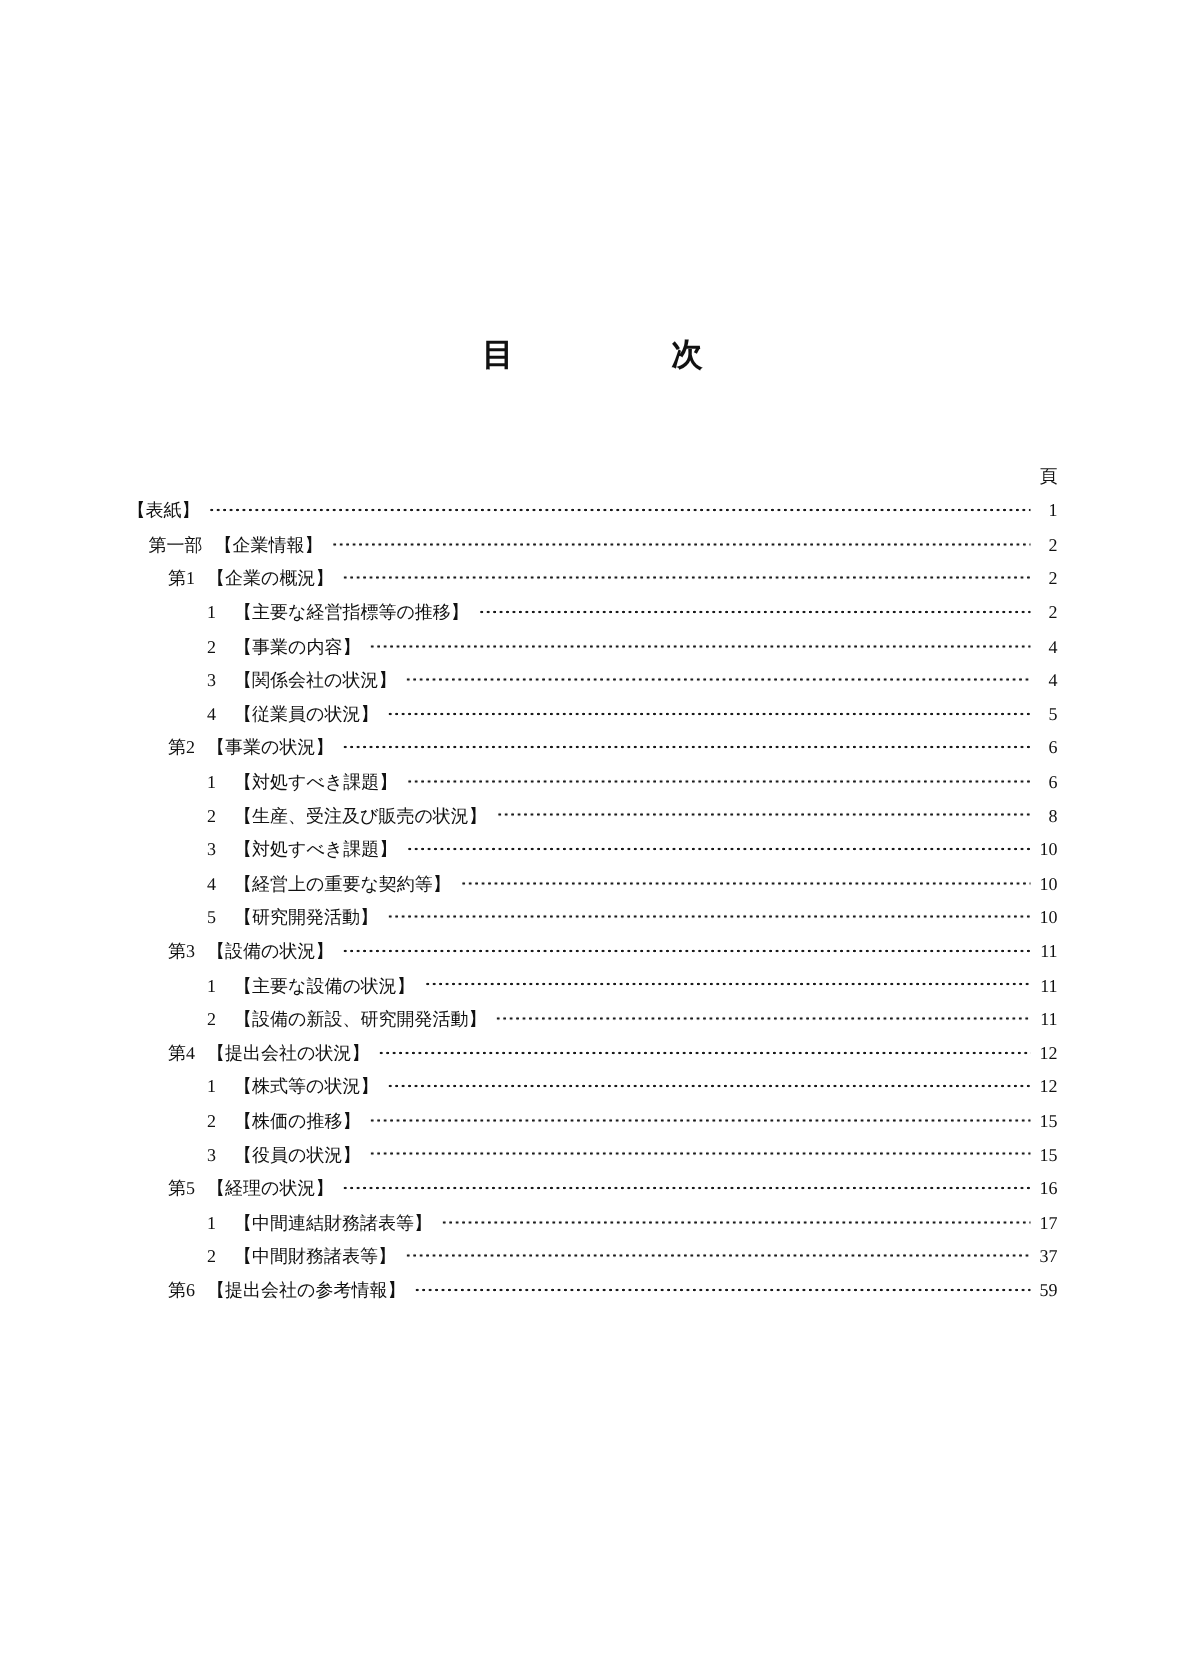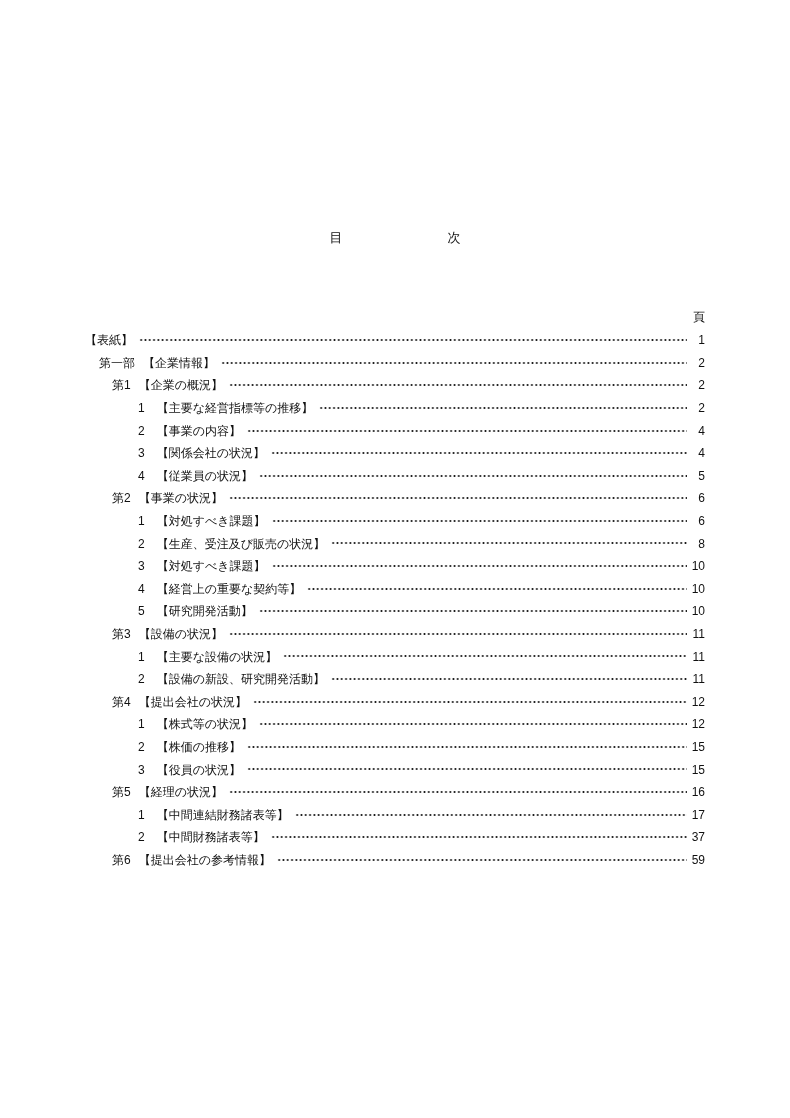--- a/index.html
+++ b/index.html
@@ -21,22 +21,22 @@
     padding: 0 85px 0 85px;
   }
   .doc-title {
     margin-top: 228px;
     height: 18px;
     line-height: 18px;
     text-align: center;
   }
   .doc-title span {
     display: inline-block;
-    font-size: 13px;
-    font-weight: normal;
+    font-size: 21px;
+    font-weight: bold;
     letter-spacing: 105px;
     margin-right: -105px;
     white-space: nowrap;
     text-align: center;
   }
   .page-col-label {
     margin-top: 64px;
     height: 14px;
     line-height: 14px;
     font-size: 12px;
@@ -51,20 +51,21 @@
   .toc-list {
     margin-top: 5px;
   }
   .row {
     display: flex;
     align-items: center;
     height: 22.6px;
     font-size: 12px;
     line-height: 14px;
     white-space: nowrap;
+    font-family: Liberation Serif, serif;
   }
   .lv0 { padding-left: 0; }
   .lv1 { padding-left: 14px; }
   .lv2 { padding-left: 27px; }
   .lv3 { padding-left: 53px; }
   .prefix { margin-right: 8px; text-align: right; }
   .lv3 .prefix { margin-right: 12px; }
   .prefix:empty { display: none; }
   .leader {
     flex: 1 1 auto;

